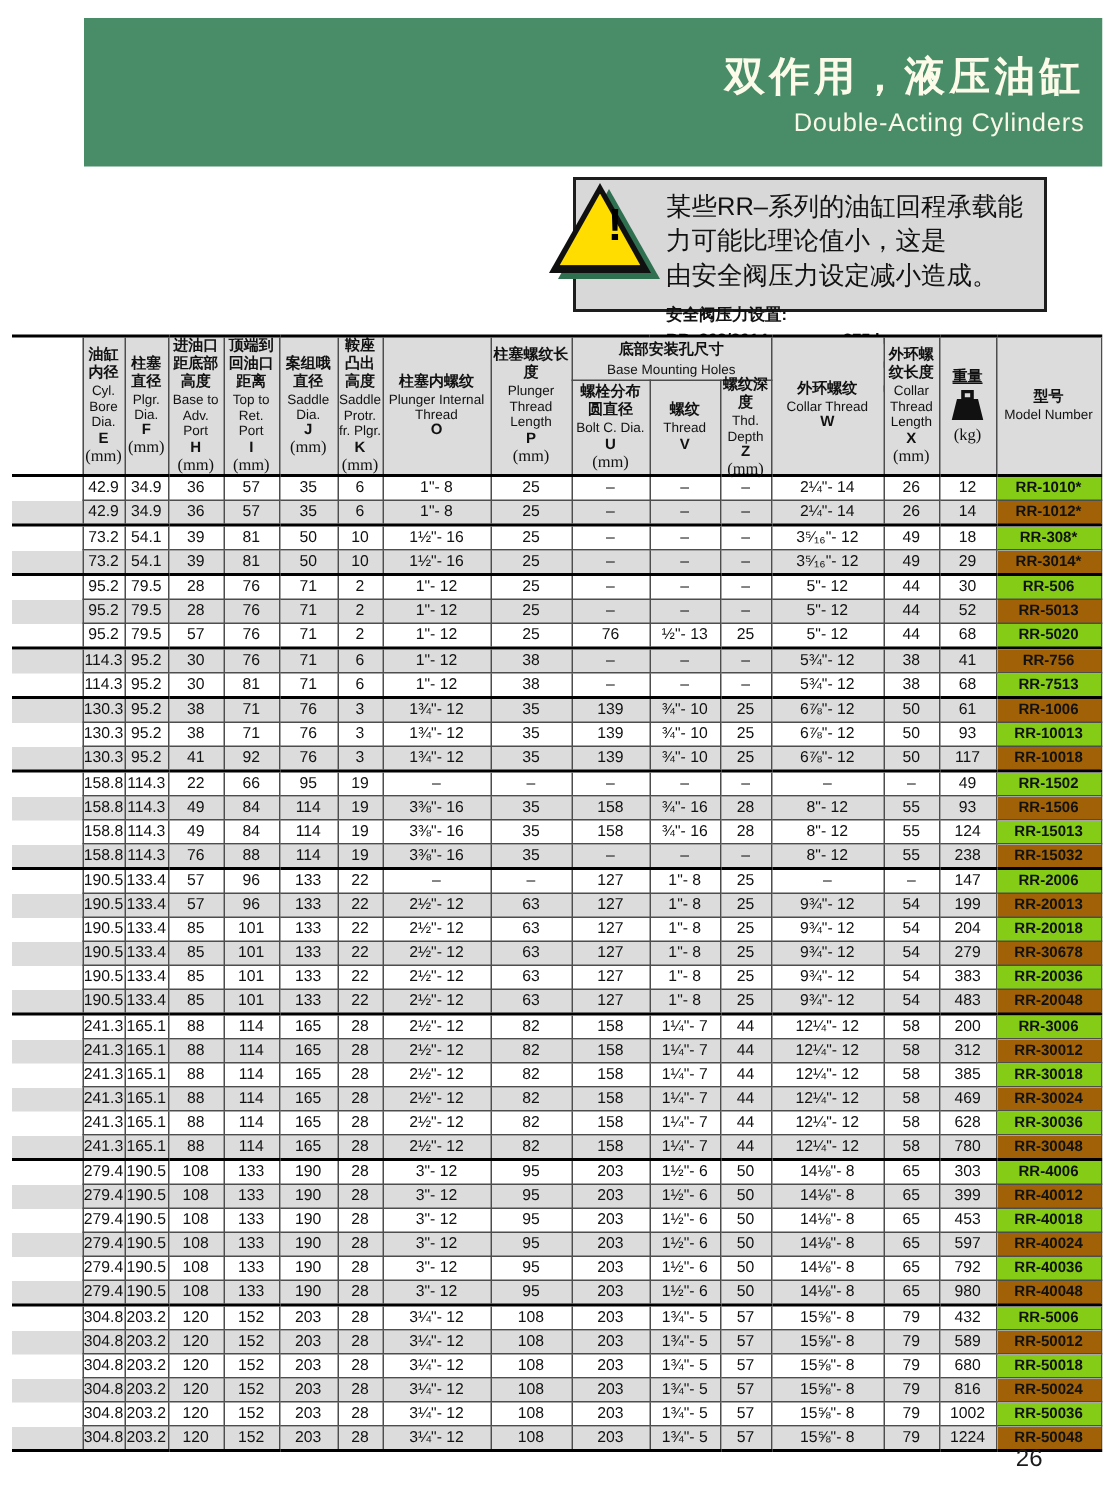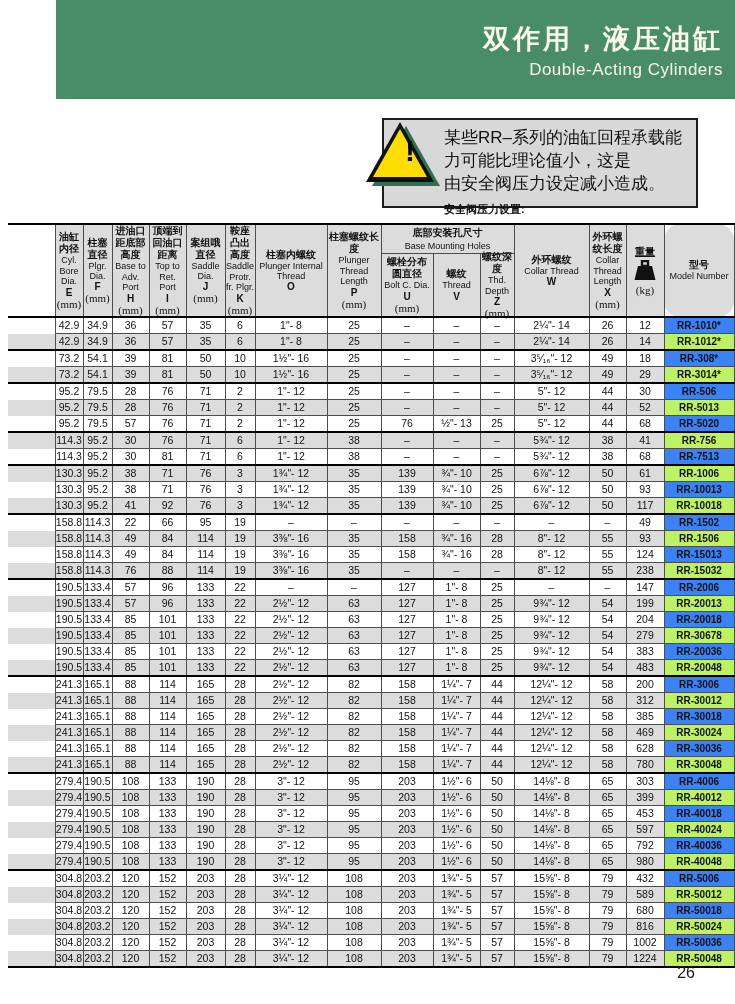--- a/index.html
+++ b/index.html
@@ -2,21 +2,21 @@
 <html><head>
 <meta charset="utf-8">
 <style>
   html,body{margin:0;padding:0;}
   body{
     width:735px;height:1004px;position:relative;background:#fff;overflow:hidden;
     font-family:"Liberation Sans","DejaVu Sans",sans-serif;color:#111;
   }
   
   .green-band{
-    position:absolute;left:56px;top:0;width:679px;height:99px;
+    position:absolute;left:56px;top:12px;width:679px;height:99px;
     background:#488C68;text-align:right;box-sizing:border-box;padding:25px 12px 0 0;
   }
   .title-zh{font-size:27px;font-weight:bold;color:#FCFAE8;letter-spacing:3px;line-height:1.1;}
   .title-en{font-size:17px;color:#FAF8E6;margin-top:5px;letter-spacing:0.5px;}
   
   .warning-box{
     position:absolute;left:382px;top:118px;width:316px;height:90px;
     background:#D8D8D8;border:2px solid #1d1d1d;box-sizing:border-box;
   }
   .tri{position:absolute;width:68px;height:60px;}
@@ -38,25 +38,25 @@
   .spec thead th{background:#DCDCDC;font-weight:normal;}
   .spec thead tr.h1 th{border-top:2px solid #000;}
   .hwrap{height:90px;display:flex;flex-direction:column;justify-content:center;align-items:center;padding:3px 1px;box-sizing:border-box;}
   .hwrap2{height:62px;display:flex;flex-direction:column;justify-content:center;align-items:center;padding:2px 1px;box-sizing:border-box;}
   .h-cn{font-weight:bold;font-size:10px;line-height:1.2;}
   .h-en{font-size:9px;line-height:1.15;}
   .h-letter{font-weight:bold;font-size:10px;}
   .h-unit{font-size:11px;font-family:Liberation Serif, serif;}
   .grp-th{height:28px;}
   .u-line{text-decoration:underline;}
-  th.model-h{background:#F1A93E;border-radius:16px;}
+  th.model-h{background:#F1A93E;}
   .spec tbody td{height:15px;line-height:15px;background:#fff;white-space:nowrap;overflow:hidden;}
   .spec tbody tr.alt td{background:#DCDCDC;}
-  .spec tbody td.model{background:#3b82f6;font-weight:600;font-size:10px;}
-  .spec tbody tr.alt td.model{background:#bef264;}
+  .spec tbody td.model{background:#84cc16;font-weight:600;font-size:10px;}
+  .spec tbody tr.alt td.model{background:#a16207;}
   .spec td.rail,.spec th.rail{border:none;background:#fff;}
   .spec tr.group-start td{border-top:2px solid #000;}
   .spec tr.group-start td.rail{border-top:2px solid #000;}
   .spec th.rail{border-top:2px solid #000;}
   .spec tr.last td{border-bottom:2px solid #000;}
   .wicon{display:block;margin:2px auto;}
   
   .page-num{position:absolute;left:655px;top:964px;width:40px;text-align:right;font-size:16px;color:#1a1a1a;}
 </style>
 </head>

